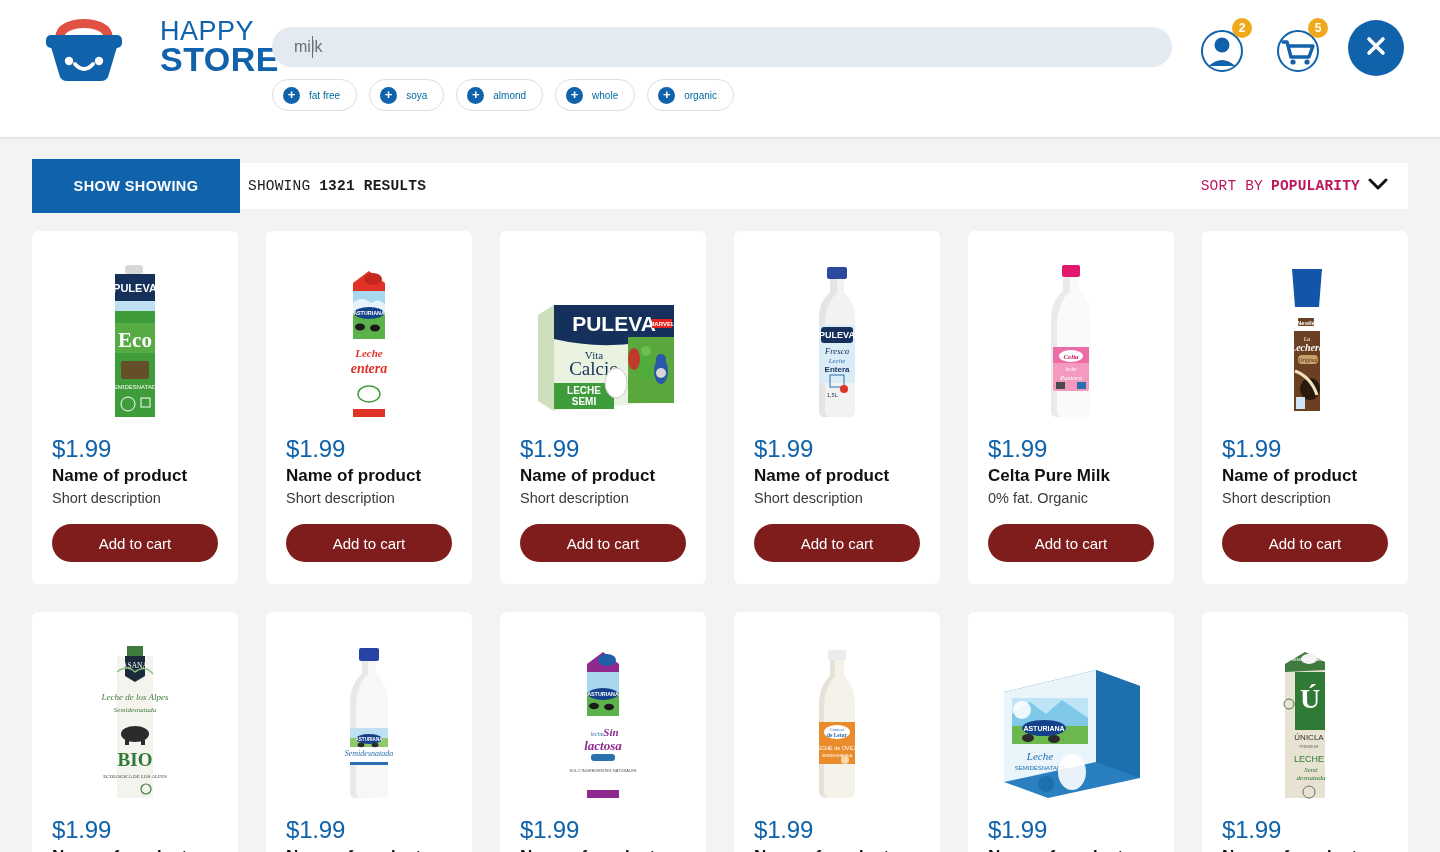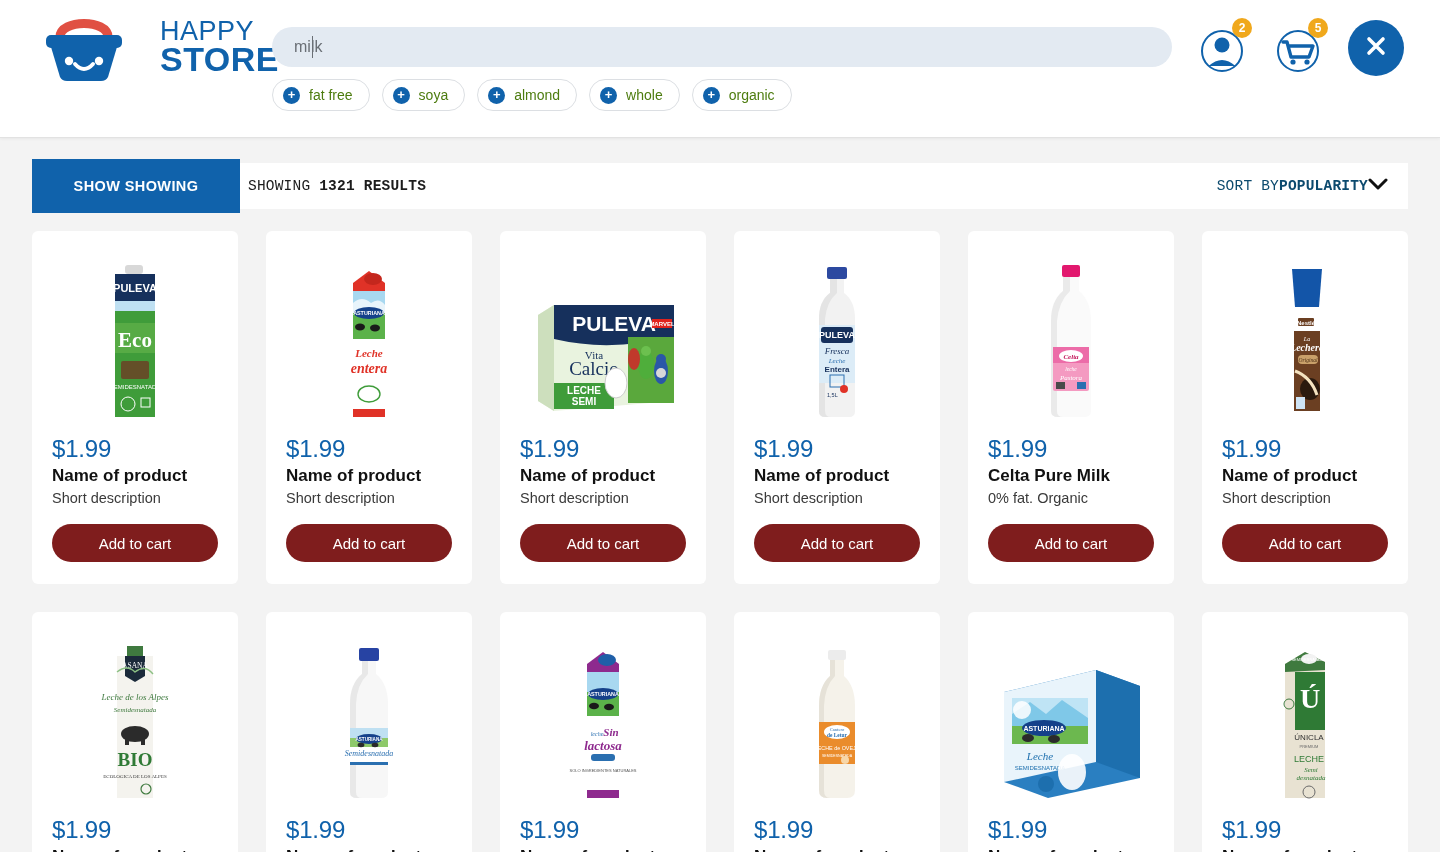--- a/index.html
+++ b/index.html
@@ -53,21 +53,21 @@
     height: 32px; padding: 0 16px 0 10px;
     border: 1px solid #dcdfe3; border-radius: 16px;
     background: #ffffff; cursor: pointer;
   }
   .chip-plus {
     width: 17px; height: 17px; border-radius: 50%;
     background: #1062ab; color: #fff;
     font-size: 13px; line-height: 16px; text-align: center;
     font-weight: bold; flex: none;
   }
-  .chip-label { font-size: 14px; color: #4d7c0f; }
+  .chip-label { font-size: 10px; color: #0369a1; }
 
   .header-actions {
     position: absolute; right: 36px; top: 20px;
     display: flex; align-items: center; gap: 22px;
   }
   .icon-btn { position: relative; width: 54px; height: 54px; cursor: pointer; }
   .icon-btn svg { display: block; }
   .badge {
     position: absolute; right: -2px; top: -3px;
     width: 20px; height: 20px; border-radius: 50%;
@@ -96,22 +96,22 @@
     position: absolute; left: 32px; top: -4px;
     width: 208px; height: 54px;
     background: #1062ab; color: #fff; border: none;
     font-family: "Liberation Sans", sans-serif;
     font-size: 14.5px; font-weight: bold; letter-spacing: 0.4px;
     cursor: pointer;
   }
   .showing { font-size: 14.5px; color: #1c1c1c; letter-spacing: 0.2px; }
   .showing b { font-weight: bold; }
   .sortby {
-    display: flex; align-items: center; gap: 0;
-    font-size: 14.5px; color: #0c4a6e; letter-spacing: 0.2px;
+    display: flex; align-items: center; gap: 8px;
+    font-size: 14.5px; color: #be185d; letter-spacing: 0.2px;
     cursor: pointer;
   }
   .sortby b { font-weight: bold; }
 
   
   .grid {
     margin: 22px 32px 0 32px;
     display: grid;
     grid-template-columns: repeat(6, 1fr);
     gap: 28px;

